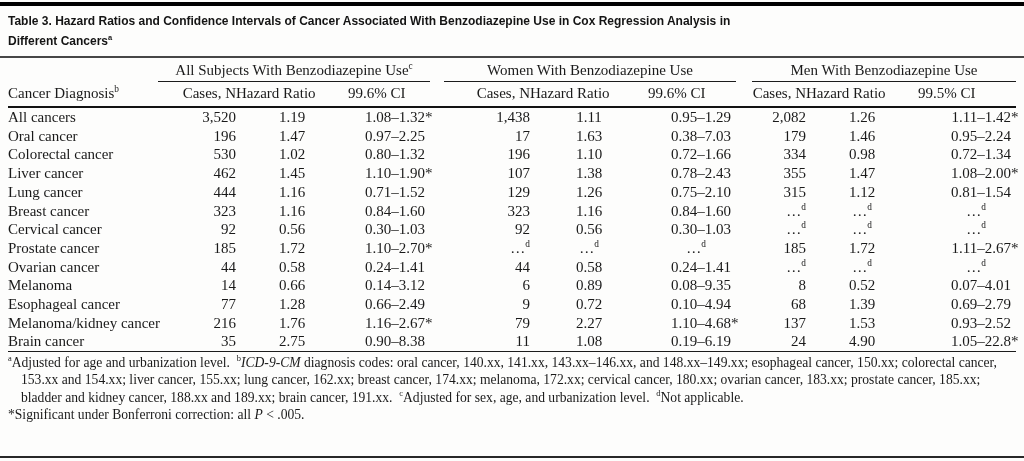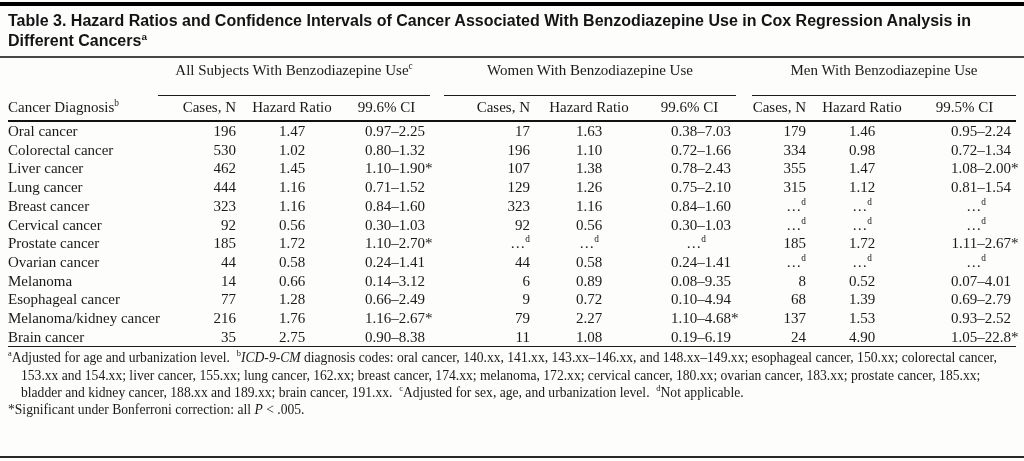--- a/index.html
+++ b/index.html
@@ -10,46 +10,46 @@
     box-sizing:border-box;
     padding:0 8px;
     overflow:hidden;
     font-family:"Liberation Serif", serif;
     color:#1a1a1a;
   }
   .top-bar{position:absolute;top:2px;left:0;width:1024px;height:4px;background:#000;}
   .title{
     font-family:"Liberation Sans", sans-serif;
     font-weight:bold;
-    font-size:16px;
+    font-size:12px;
     line-height:20px;
     color:#141414;
     padding-top:11px;
   }
   .title div{white-space:nowrap;}
   sup{font-size:0.62em;vertical-align:super;line-height:0;}
   .title-rule{height:2px;background:#474747;margin:5px -8px 0 -8px;}
 
   table{
     border-collapse:collapse;
     table-layout:fixed;
     width:1008px;
     margin-top:3px;
   }
   th{font-weight:normal;}
   .group-row th{
     font-size:15px;
     text-align:center;
-    padding:1px 0 16px 0;
+    padding:1px 0 2px 0;
     white-space:nowrap;
   }
   .group-row th.group{border-bottom:1.3px solid #1c1c1c;}
   .colhead-row th{
     font-size:15px;
-    text-align:center;
+    text-align:left;
     padding:3px 0 4px 0;
     border-bottom:2.5px solid #121212;
     white-space:nowrap;
   }
   .colhead-row th.c-name{text-align:left;vertical-align:bottom;margin-left:36px;}
   tbody td{
     font-size:15px;
     line-height:18.7px;
     padding:0;
     white-space:nowrap;
@@ -120,20 +120,34 @@
         <th class="c-hr">Hazard Ratio</th>
         <th class="c-ci">99.6% CI</th>
         <th></th>
         <th class="c-cases">Cases, N</th>
         <th class="c-hr">Hazard Ratio</th>
         <th class="c-ci">99.5% CI</th>
       </tr>
     </thead>
     <tbody>
         <tr>
+          <td class="c-name">All cancers</td>
+          <td class="c-cases">3,520</td>
+          <td class="c-hr">1.19</td>
+          <td class="c-ci">1.08–1.32<span class="star">*</span></td>
+          <td class="spacer"></td>
+          <td class="c-cases">1,438</td>
+          <td class="c-hr">1.11</td>
+          <td class="c-ci">0.95–1.29</td>
+          <td class="spacer"></td>
+          <td class="c-cases">2,082</td>
+          <td class="c-hr">1.26</td>
+          <td class="c-ci">1.11–1.42<span class="star">*</span></td>
+        </tr>
+        <tr>
           <td class="c-name">Oral cancer</td>
           <td class="c-cases">196</td>
           <td class="c-hr">1.47</td>
           <td class="c-ci">0.97–2.25</td>
           <td class="spacer"></td>
           <td class="c-cases">17</td>
           <td class="c-hr">1.63</td>
           <td class="c-ci">0.38–7.03</td>
           <td class="spacer"></td>
           <td class="c-cases">179</td>

